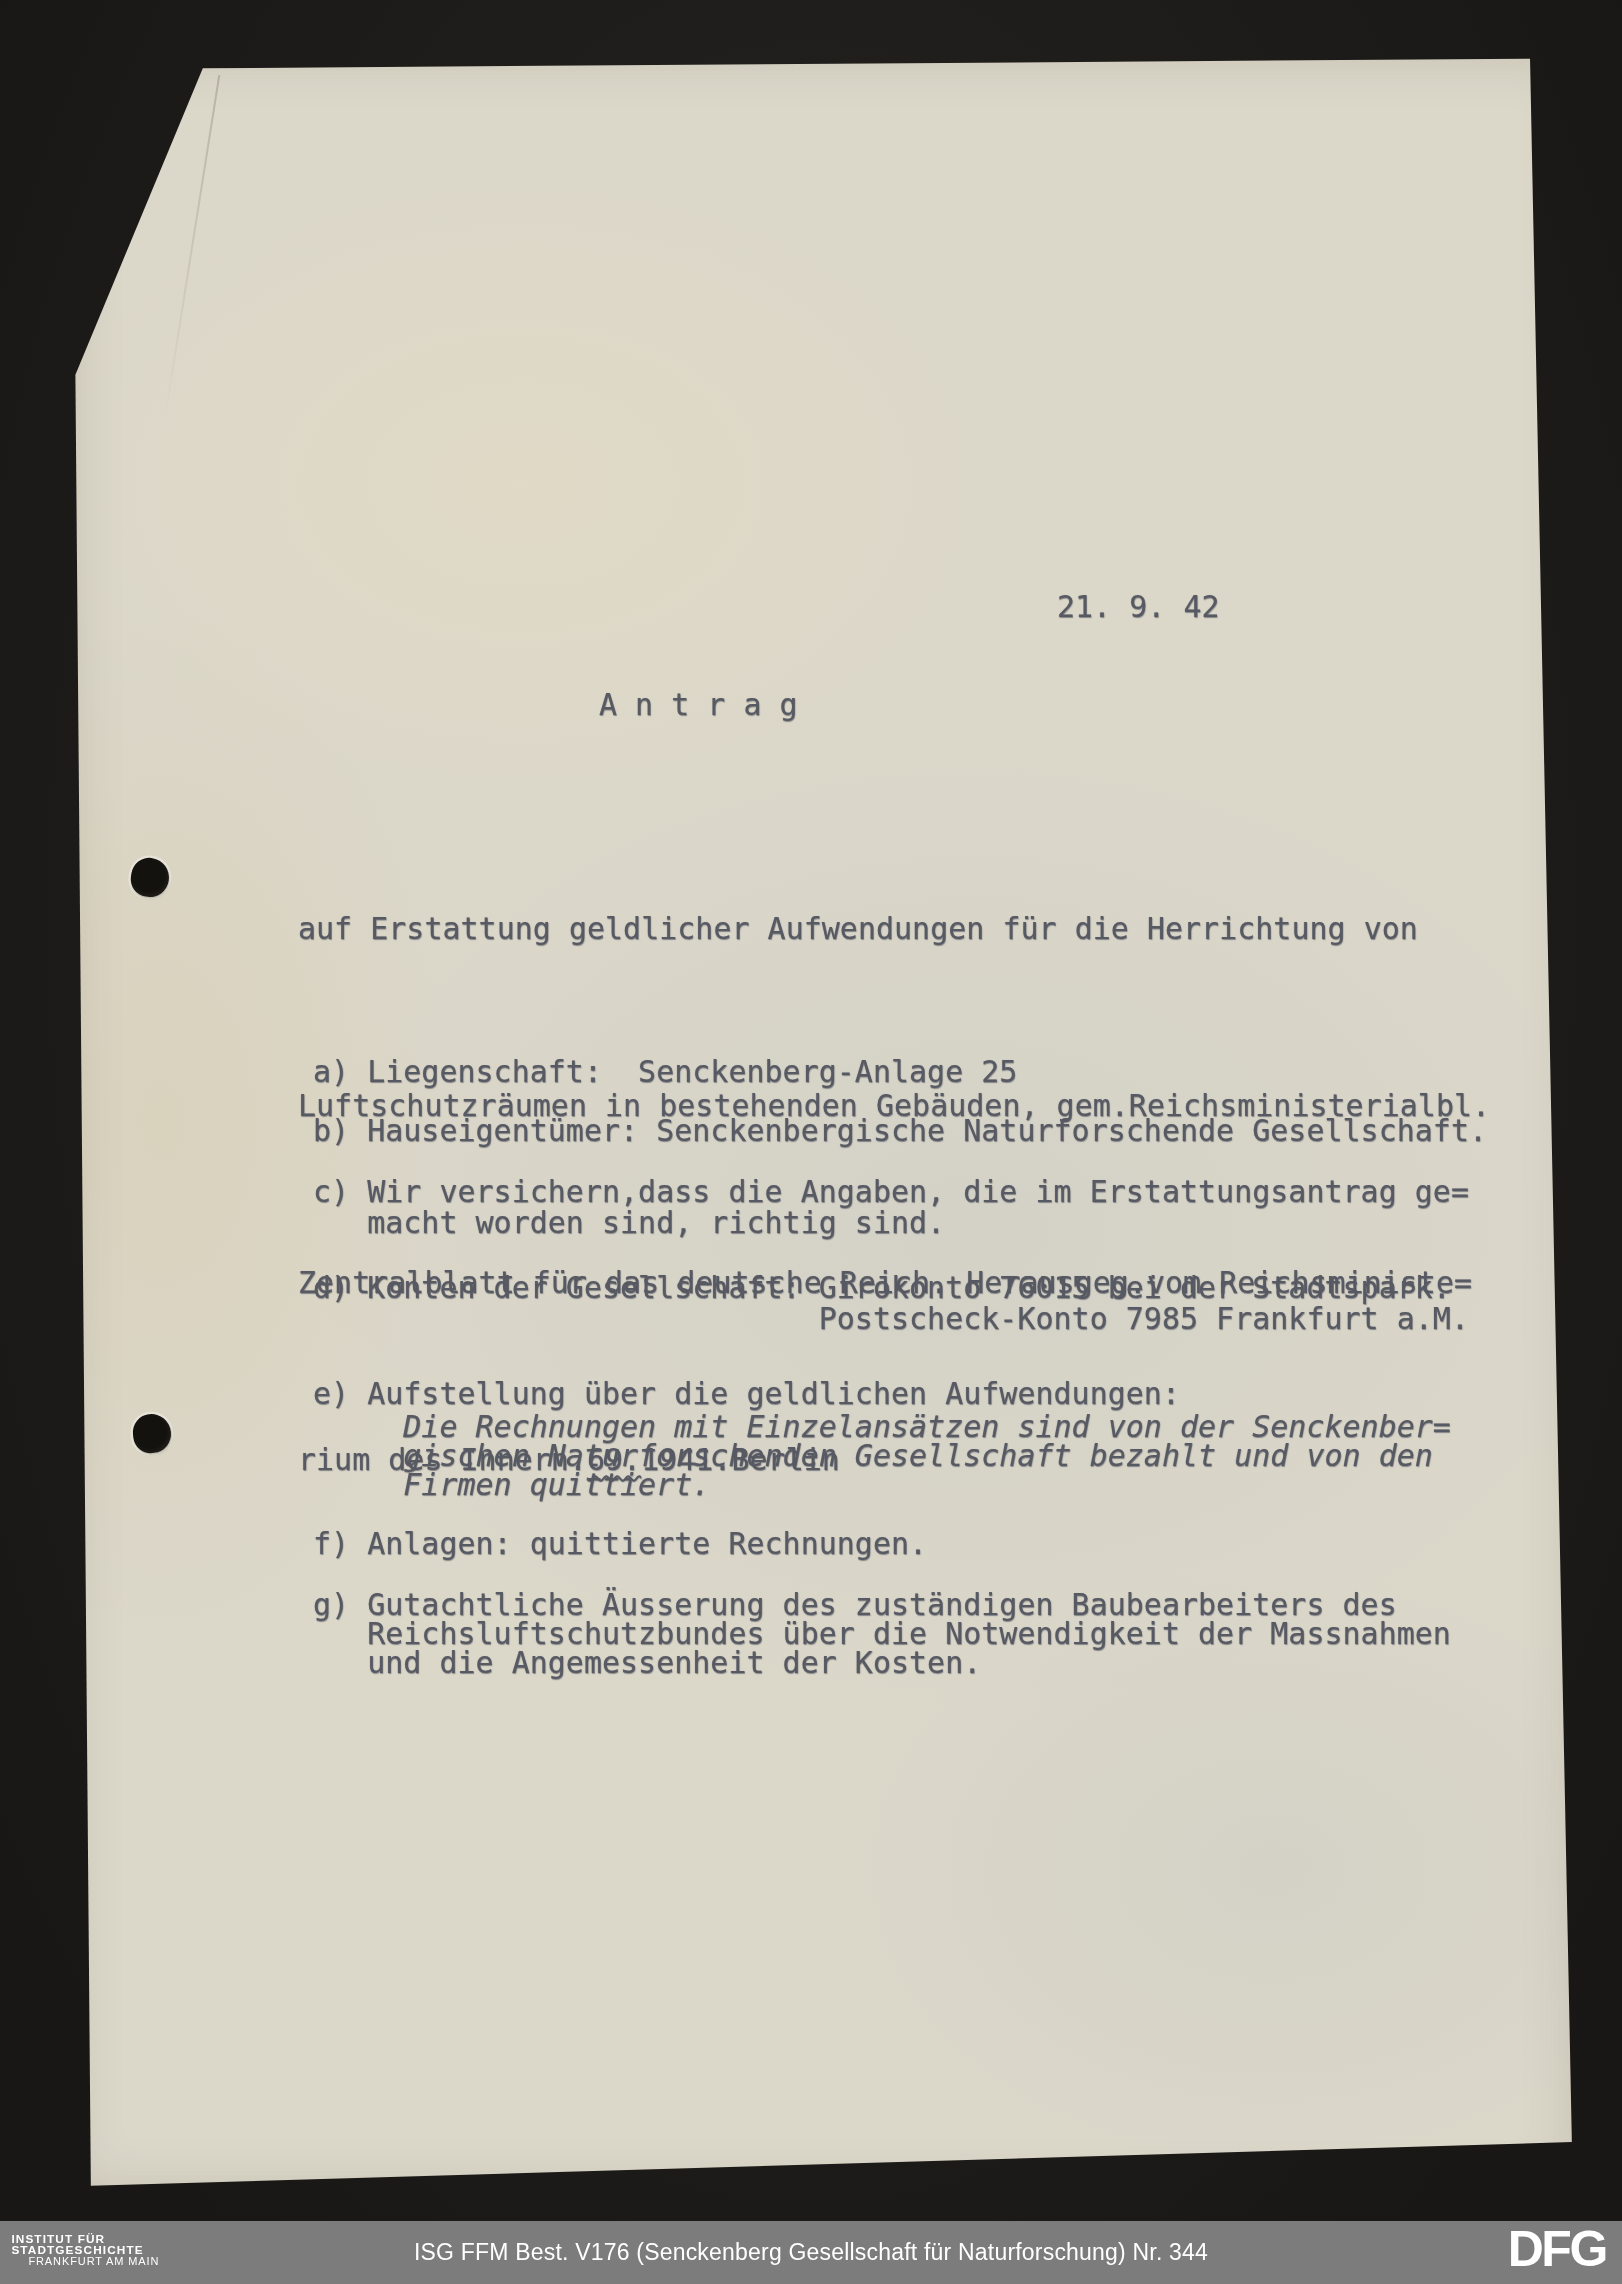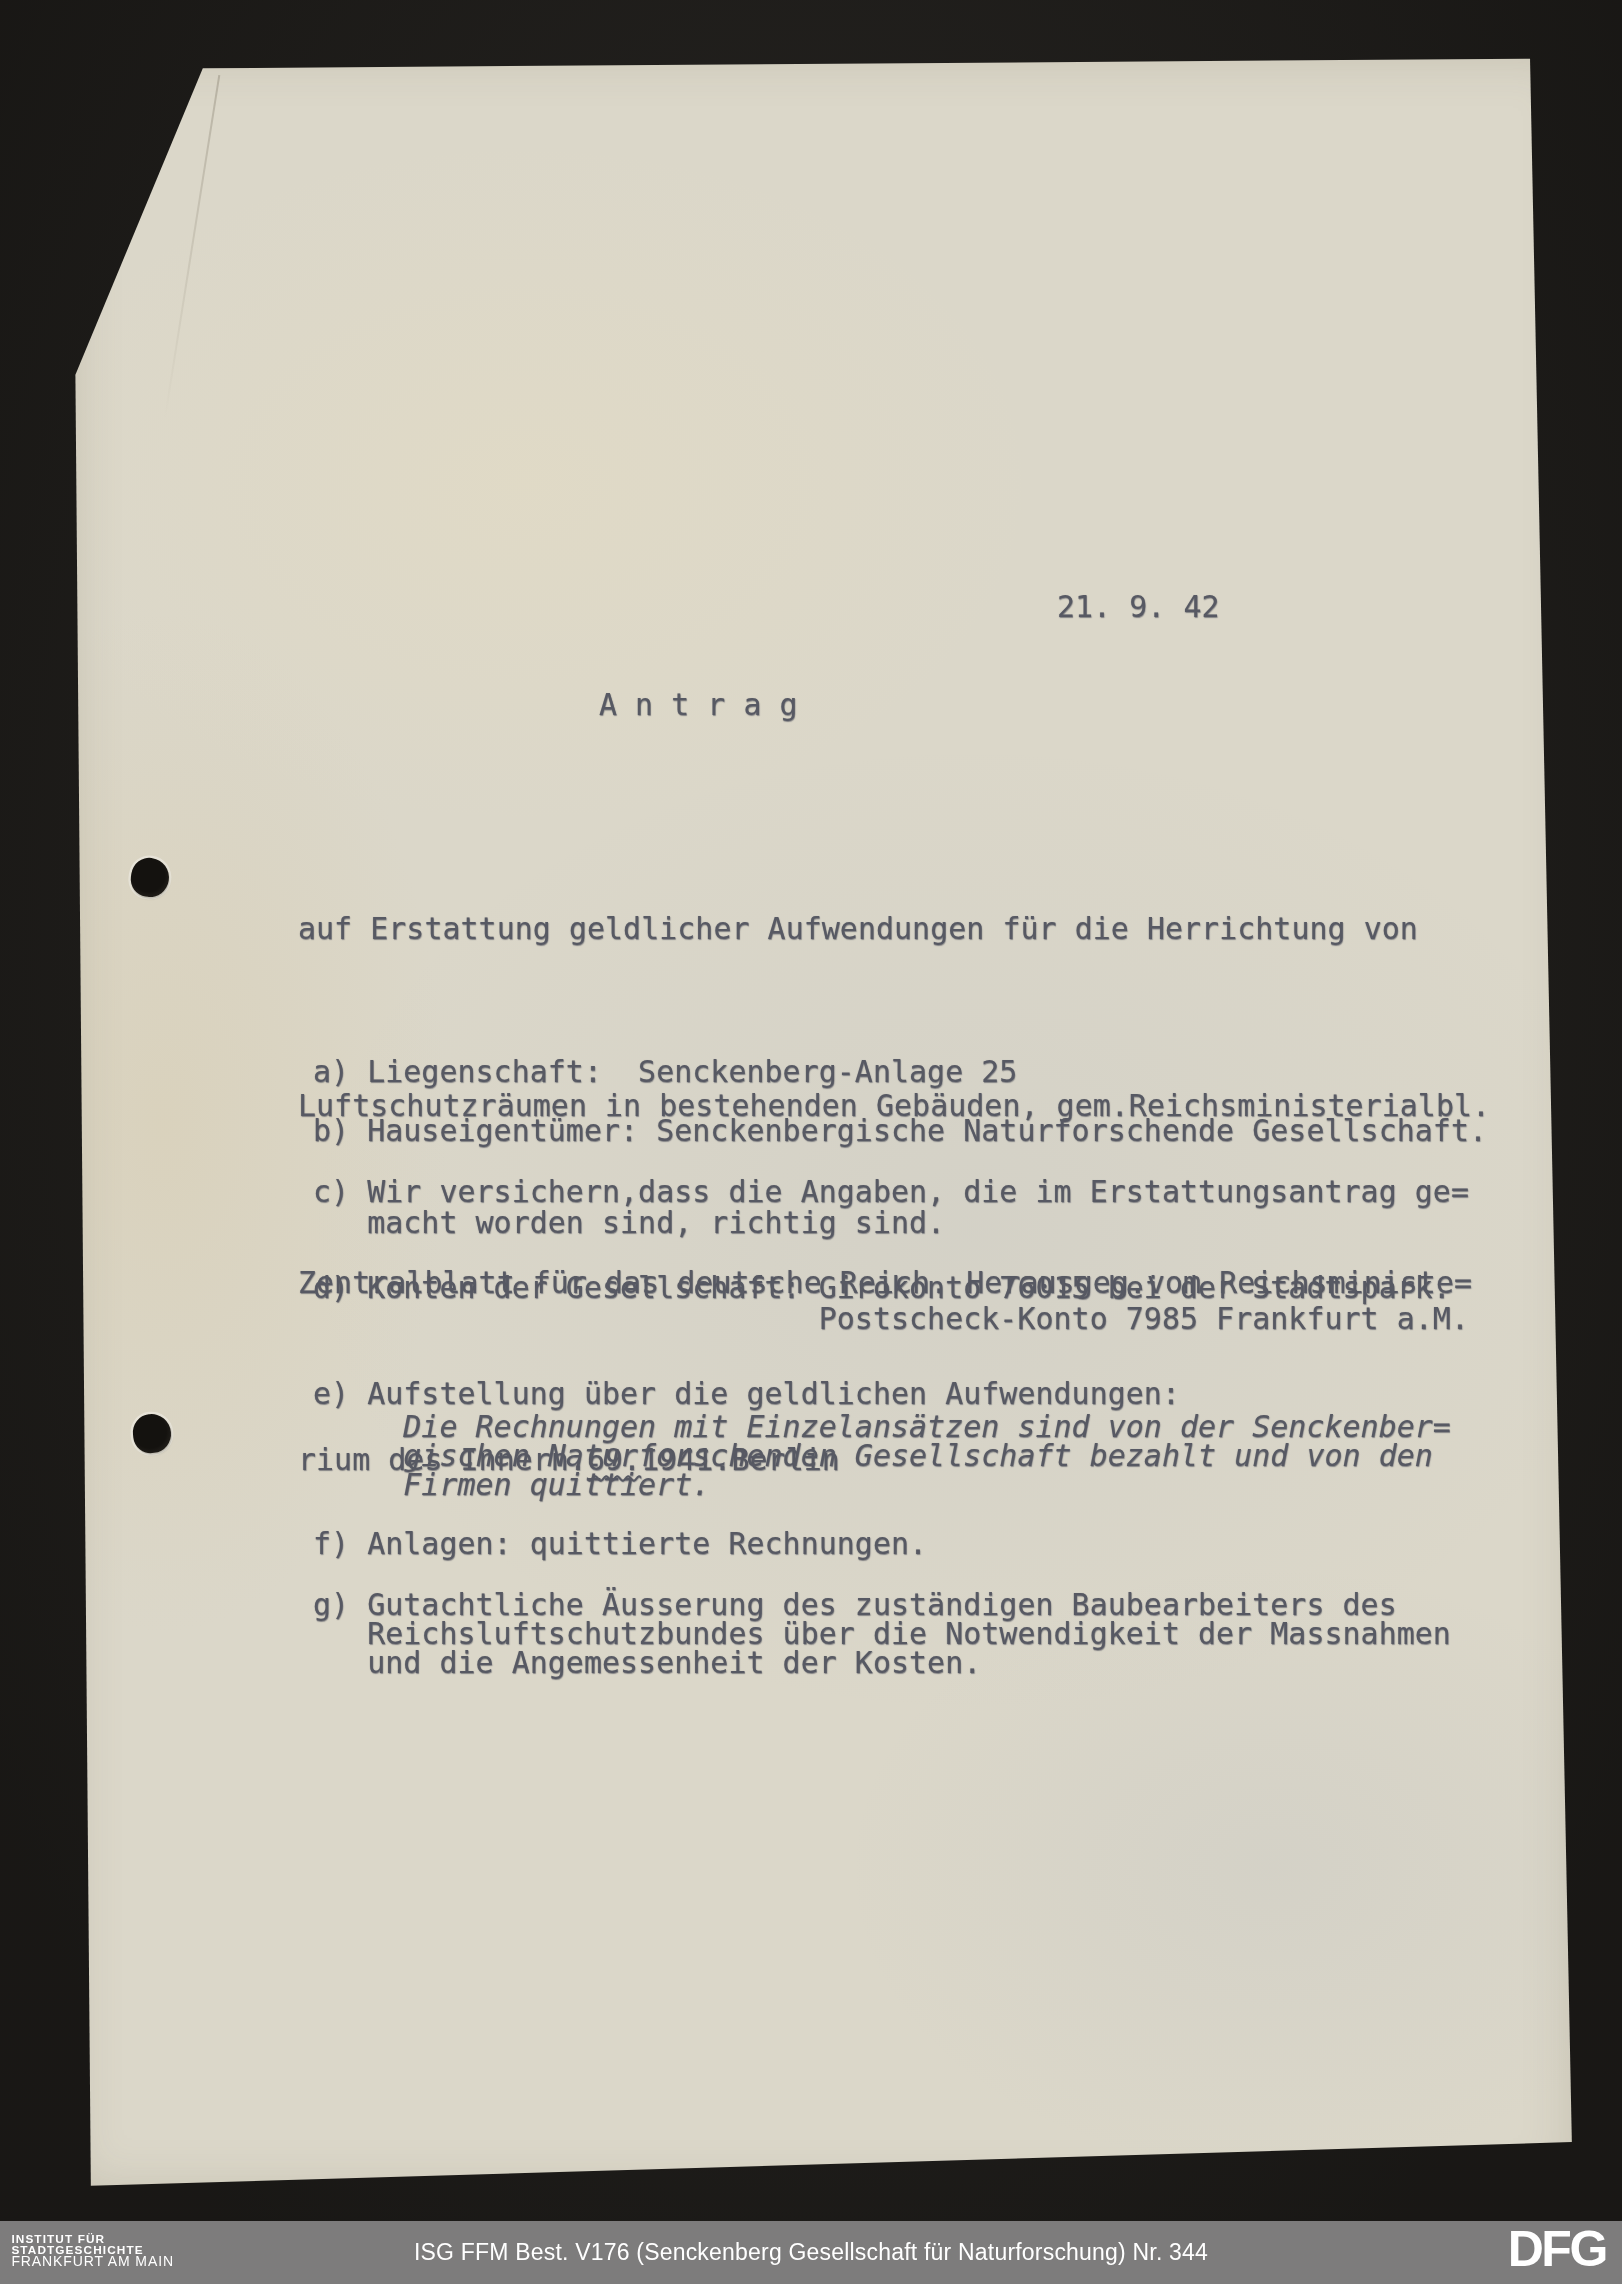--- a/index.html
+++ b/index.html
@@ -58,21 +58,21 @@
     text-underline-offset:4.9px;
     margin-top:13px;
   }
   
   .footer{
     position:absolute;left:0;top:2221px;width:1622px;height:63px;
     background:#7d7c7c;color:#ffffff;
   }
   .inst{position:absolute;left:11.4px;top:13px;line-height:10.5px;}
   .inst .l1,.inst .l2{font-weight:bold;font-size:11.8px;letter-spacing:1.1px;line-height:11px;}
-  .inst .l3{font-size:14px;letter-spacing:0.9px;line-height:10.5px;}
+  .inst .l3{font-size:11px;letter-spacing:0.9px;line-height:10.5px;margin-left:17px;}
   .ref{
     position:absolute;left:0;top:0;width:1622px;height:63px;
     display:flex;align-items:center;justify-content:center;
     font-size:23px;letter-spacing:0.2px;
   }
   .dfg{
     position:absolute;right:16px;top:-3.2px;
     font-size:50px;font-weight:bold;letter-spacing:-2.4px;line-height:63px;
   }
 </style>

